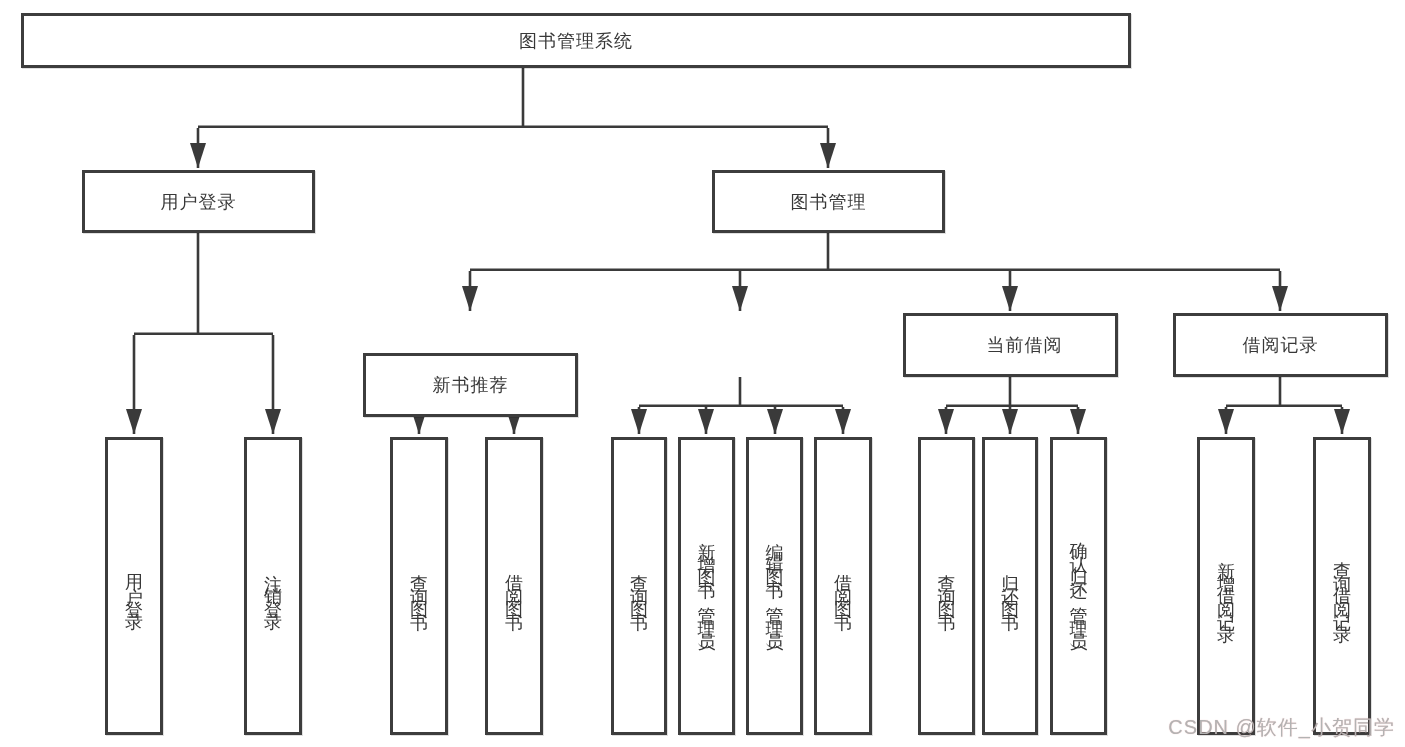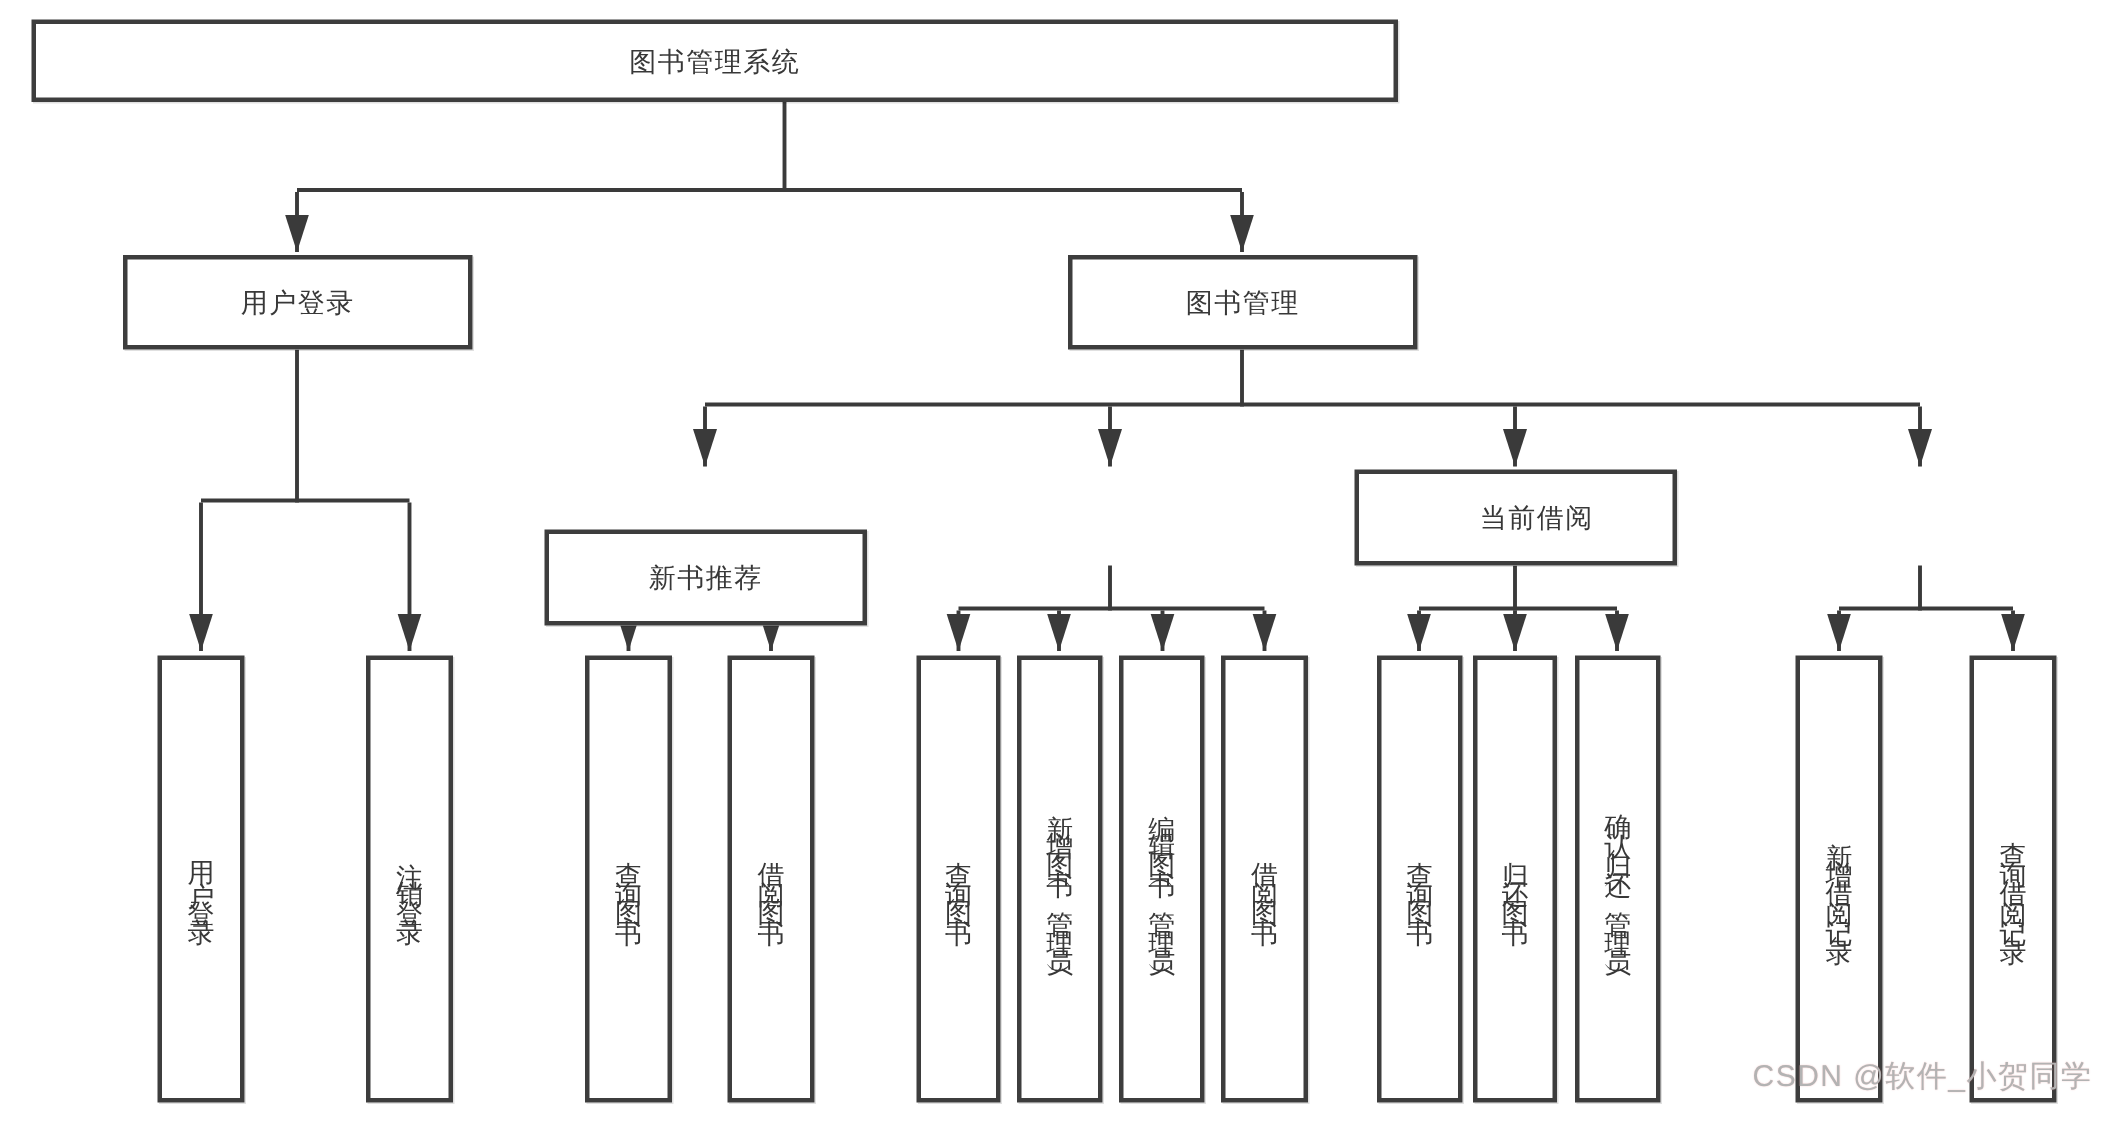--- a/index.html
+++ b/index.html
@@ -35,21 +35,21 @@
     writing-mode:vertical-rl;
     text-orientation:mixed;
     color:#383838;
     font-size:18px;
     letter-spacing:13px;
     line-height:1;
     white-space:nowrap;
   }
   .watermark{
     position:absolute;
-    right:10px;bottom:16px;
+    right:10px;bottom:6px;
     font-size:20px;
     color:#b3b3b3;
     letter-spacing:1px;
     text-shadow:0 0 1px rgba(225,120,120,0.45);
     white-space:nowrap;
   }
 </style>
 </head>
 <body>
 
@@ -98,27 +98,28 @@
       <line x1="1010" y1="407" x2="1010" y2="434" marker-end="url(#ah)"></line>
       <line x1="1078" y1="407" x2="1078" y2="434" marker-end="url(#ah)"></line>
 
       <line x1="1280" y1="377" x2="1280" y2="407"></line>
       <line x1="1226" y1="405.7" x2="1342" y2="405.7"></line>
       <line x1="1226" y1="407" x2="1226" y2="434" marker-end="url(#ah)"></line>
       <line x1="1342" y1="407" x2="1342" y2="434" marker-end="url(#ah)"></line>
     </g>
   </svg>
 
-  <div class="node" style="left:21px;top:13px;width:911px;height:55px;">图书管理系统</div>
+  <div class="node" style="left:21px;top:13px;width:1110px;height:55px;">图书管理系统</div>
 
   <div class="node" style="left:82px;top:170px;width:233px;height:63px;">用户登录</div>
   <div class="node" style="left:712px;top:170px;width:233px;height:63px;">图书管理</div>
 
   <div class="node" style="left:363px;top:313px;width:215px;height:64px;margin-top:40px;">新书推荐</div>
   <div class="node" style="left:903px;top:313px;width:215px;height:64px;padding-left:28px;">当前借阅</div>
+  <div class="node" style="left:1173px;top:313px;width:215px;height:64px;">借阅记录</div>
 
   <div class="leaf" style="left:105px;top:437px;width:58px;height:298px;">
     <span>用户登录</span>
   </div>
   <div class="leaf" style="left:244px;top:437px;width:58px;height:298px;">
     <span>注销登录</span>
   </div>
 
   <div class="leaf" style="left:390px;top:437px;width:58px;height:298px;">
     <span>查询图书</span>

